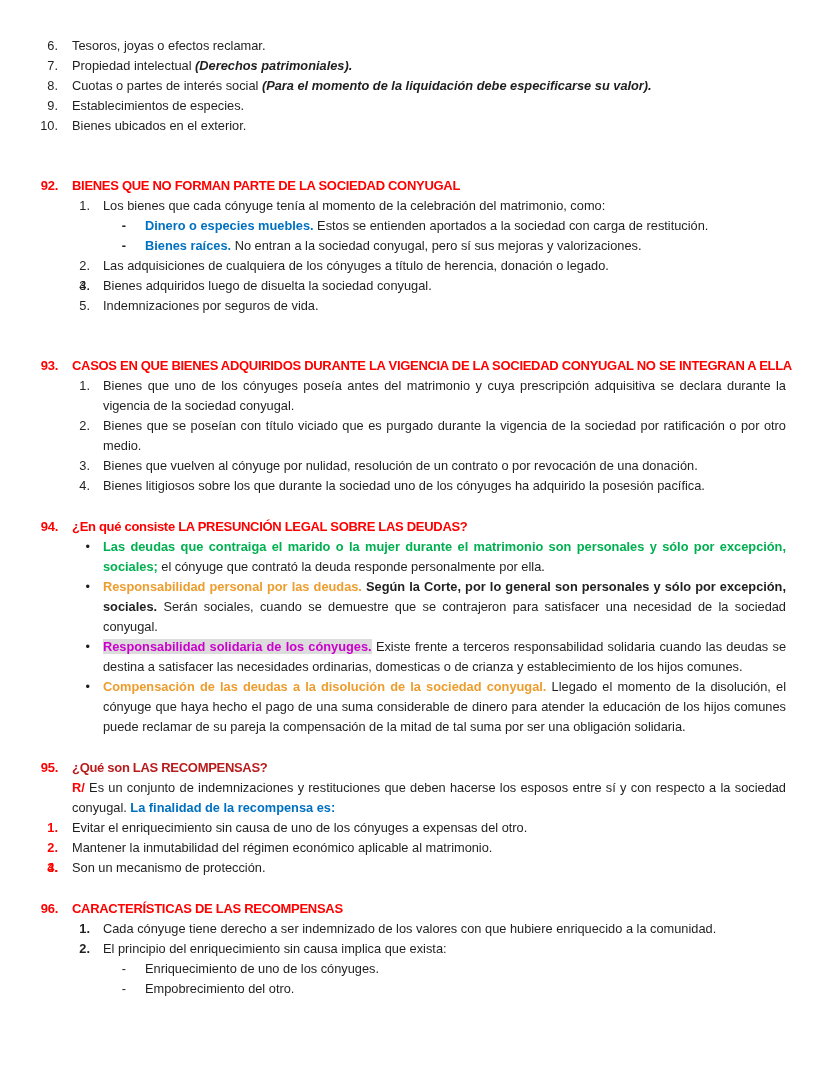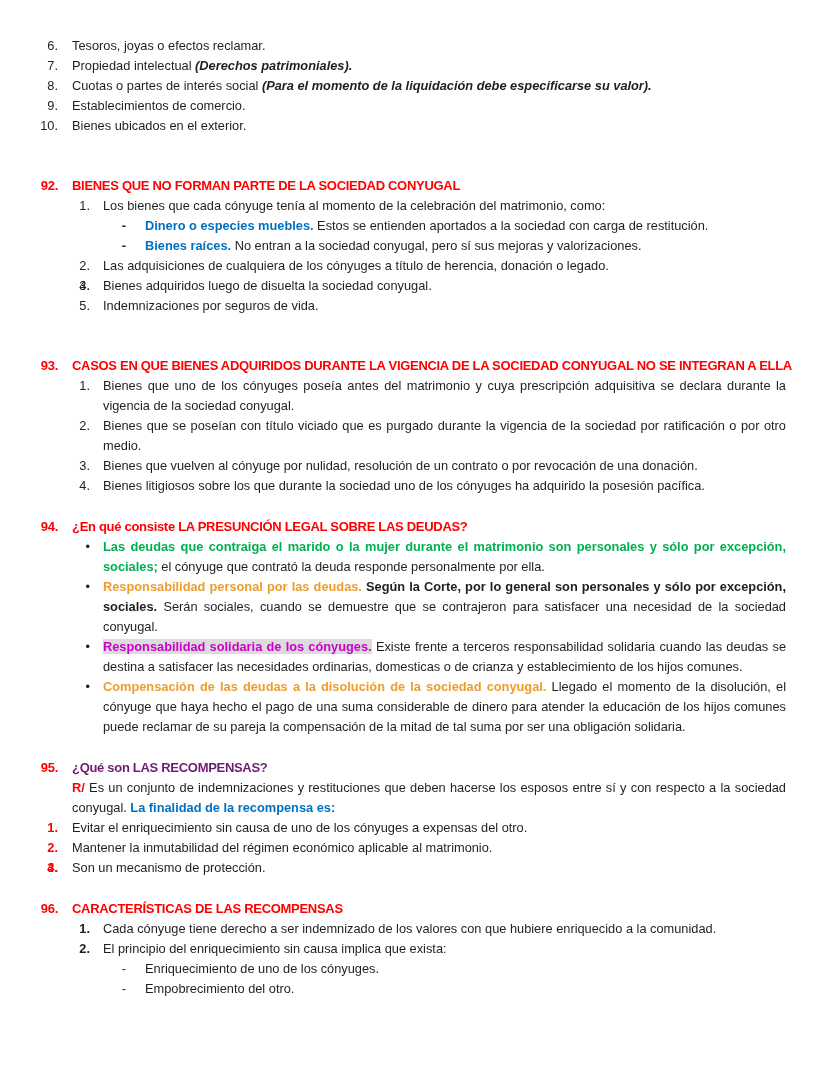--- a/index.html
+++ b/index.html
@@ -28,41 +28,41 @@
   .footer{position:absolute;top:1072px;right:44px;font-size:14.5px;color:#1f1f1f;}
 </style>
 </head>
 <body>
 
 <div class="page">
   <div class="content">
       <div class="para l0"><span class="marker">6.</span><span>Tesoros, joyas o efectos reclamar.</span></div>
       <div class="para l0"><span class="marker">7.</span><span>Propiedad intelectual </span><span style="font-weight: 700; font-style: italic;">(Derechos patrimoniales).</span></div>
       <div class="para l0"><span class="marker">8.</span><span>Cuotas o partes de interés social </span><span style="font-weight: 700; font-style: italic;">(Para el momento de la liquidación debe especificarse su valor).</span></div>
-      <div class="para l0"><span class="marker">9.</span><span>Establecimientos de comercio.</span></div>
+      <div class="para l0"><span class="marker">9.</span><span>Establecimientos de especies.</span></div>
       <div class="para l0"><span class="marker">10.</span><span>Bienes ubicados en el exterior.</span></div>
       <div class="para l0 heading sp-lg"><span class="marker" style="color: rgb(255, 0, 0); font-weight: 700;">92.</span><span style="color: rgb(255, 0, 0); font-weight: 700;">BIENES QUE NO FORMAN PARTE DE LA SOCIEDAD CONYUGAL</span></div>
       <div class="para l1"><span class="marker">1.</span><span>Los bienes que cada cónyuge tenía al momento de la celebración del matrimonio, como:</span></div>
       <div class="para l2"><span class="marker" style="font-weight: 700;">-</span><span style="color: rgb(0, 112, 192); font-weight: 700;">Dinero o especies muebles.</span><span> Estos se entienden aportados a la sociedad con carga de restitución.</span></div>
       <div class="para l2"><span class="marker" style="font-weight: 700;">-</span><span style="color: rgb(0, 112, 192); font-weight: 700;">Bienes raíces.</span><span> No entran a la sociedad conyugal, pero sí sus mejoras y valorizaciones.</span></div>
       <div class="para l1"><span class="marker">2.</span><span>Las adquisiciones de cualquiera de los cónyuges a título de herencia, donación o legado.</span></div>
       <div class="para l1"><span class="marker">3.</span></div>
       <div class="para l1"><span class="marker">4.</span><span>Bienes adquiridos luego de disuelta la sociedad conyugal.</span></div>
       <div class="para l1"><span class="marker">5.</span><span>Indemnizaciones por seguros de vida.</span></div>
       <div class="para l0 heading sp-lg"><span class="marker" style="color: rgb(255, 0, 0); font-weight: 700;">93.</span><span style="color: rgb(255, 0, 0); font-weight: 700;">CASOS EN QUE BIENES ADQUIRIDOS DURANTE LA VIGENCIA DE LA SOCIEDAD CONYUGAL NO SE INTEGRAN A ELLA</span></div>
       <div class="para l1"><span class="marker">1.</span><span>Bienes que uno de los cónyuges poseía antes del matrimonio y cuya prescripción adquisitiva se declara durante la vigencia de la sociedad conyugal.</span></div>
       <div class="para l1"><span class="marker">2.</span><span>Bienes que se poseían con título viciado que es purgado durante la vigencia de la sociedad por ratificación o por otro medio.</span></div>
       <div class="para l1"><span class="marker">3.</span><span>Bienes que vuelven al cónyuge por nulidad, resolución de un contrato o por revocación de una donación.</span></div>
       <div class="para l1"><span class="marker">4.</span><span>Bienes litigiosos sobre los que durante la sociedad uno de los cónyuges ha adquirido la posesión pacífica.</span></div>
       <div class="para l0 heading sp-sm"><span class="marker" style="color: rgb(255, 0, 0); font-weight: 700;">94.</span><span style="color: rgb(255, 0, 0); font-weight: 700;">¿En qué consiste LA PRESUNCIÓN LEGAL SOBRE LAS DEUDAS?</span></div>
       <div class="para l1"><span class="marker">•</span><span style="color: rgb(0, 176, 80); font-weight: 700;">Las deudas que contraiga el marido o la mujer durante el matrimonio son personales y sólo por excepción, sociales;</span><span> el cónyuge que contrató la deuda responde personalmente por ella.</span></div>
       <div class="para l1"><span class="marker">•</span><span style="color: rgb(237, 157, 46); font-weight: 700;">Responsabilidad personal por las deudas.</span><span style="font-weight: 700;"> Según la Corte, por lo general son personales y sólo por excepción, sociales.</span><span> Serán sociales, cuando se demuestre que se contrajeron para satisfacer una necesidad de la sociedad conyugal.</span></div>
       <div class="para l1"><span class="marker">•</span><span style="color: rgb(204, 0, 204); font-weight: 700; background-color: rgb(220, 220, 220);">Responsabilidad solidaria de los cónyuges.</span><span> Existe frente a terceros responsabilidad solidaria cuando las deudas se destina a satisfacer las necesidades ordinarias, domesticas o de crianza y establecimiento de los hijos comunes.</span></div>
       <div class="para l1"><span class="marker">•</span><span style="color: rgb(237, 157, 46); font-weight: 700;">Compensación de las deudas a la disolución de la sociedad conyugal.</span><span> Llegado el momento de la disolución, el cónyuge que haya hecho el pago de una suma considerable de dinero para atender la educación de los hijos comunes puede reclamar de su pareja la compensación de la mitad de tal suma por ser una obligación solidaria.</span></div>
-      <div class="para l0 heading sp-sm"><span class="marker" style="color: rgb(255, 0, 0); font-weight: 700;">95.</span><span style="color: #701a75; font-weight: 700;">¿Qué son LAS RECOMPENSAS?</span></div>
+      <div class="para l0 heading sp-sm"><span class="marker" style="color: rgb(255, 0, 0); font-weight: 700;">95.</span><span style="color: #b91c1c; font-weight: 700;">¿Qué son LAS RECOMPENSAS?</span></div>
       <div class="para l0"><span style="color: rgb(255, 0, 0); font-weight: 700;">R/</span><span> Es un conjunto de indemnizaciones y restituciones que deben hacerse los esposos entre sí y con respecto a la sociedad conyugal. </span><span style="color: rgb(0, 112, 192); font-weight: 700;">La finalidad de la recompensa es:</span></div>
       <div class="para l0"><span class="marker" style="color: rgb(255, 0, 0); font-weight: 700;">1.</span><span>Evitar el enriquecimiento sin causa de uno de los cónyuges a expensas del otro.</span></div>
       <div class="para l0"><span class="marker" style="color: rgb(255, 0, 0); font-weight: 700;">2.</span><span>Mantener la inmutabilidad del régimen económico aplicable al matrimonio.</span></div>
       <div class="para l0"><span class="marker" style="color: rgb(255, 0, 0); font-weight: 700;">3.</span></div>
       <div class="para l0"><span class="marker" style="color: rgb(255, 0, 0); font-weight: 700;">4.</span><span>Son un mecanismo de protección.</span></div>
       <div class="para l0 heading sp-sm"><span class="marker" style="color: rgb(255, 0, 0); font-weight: 700;">96.</span><span style="color: rgb(255, 0, 0); font-weight: 700;">CARACTERÍSTICAS DE LAS RECOMPENSAS</span></div>
       <div class="para l1"><span class="marker" style="font-weight: 700;">1.</span><span>Cada cónyuge tiene derecho a ser indemnizado de los valores con que hubiere enriquecido a la comunidad.</span></div>
       <div class="para l1"><span class="marker" style="font-weight: 700;">2.</span><span>El principio del enriquecimiento sin causa implica que exista:</span></div>
       <div class="para l2"><span class="marker">-</span><span>Enriquecimiento de uno de los cónyuges.</span></div>
       <div class="para l2"><span class="marker">-</span><span>Empobrecimiento del otro.</span></div>

